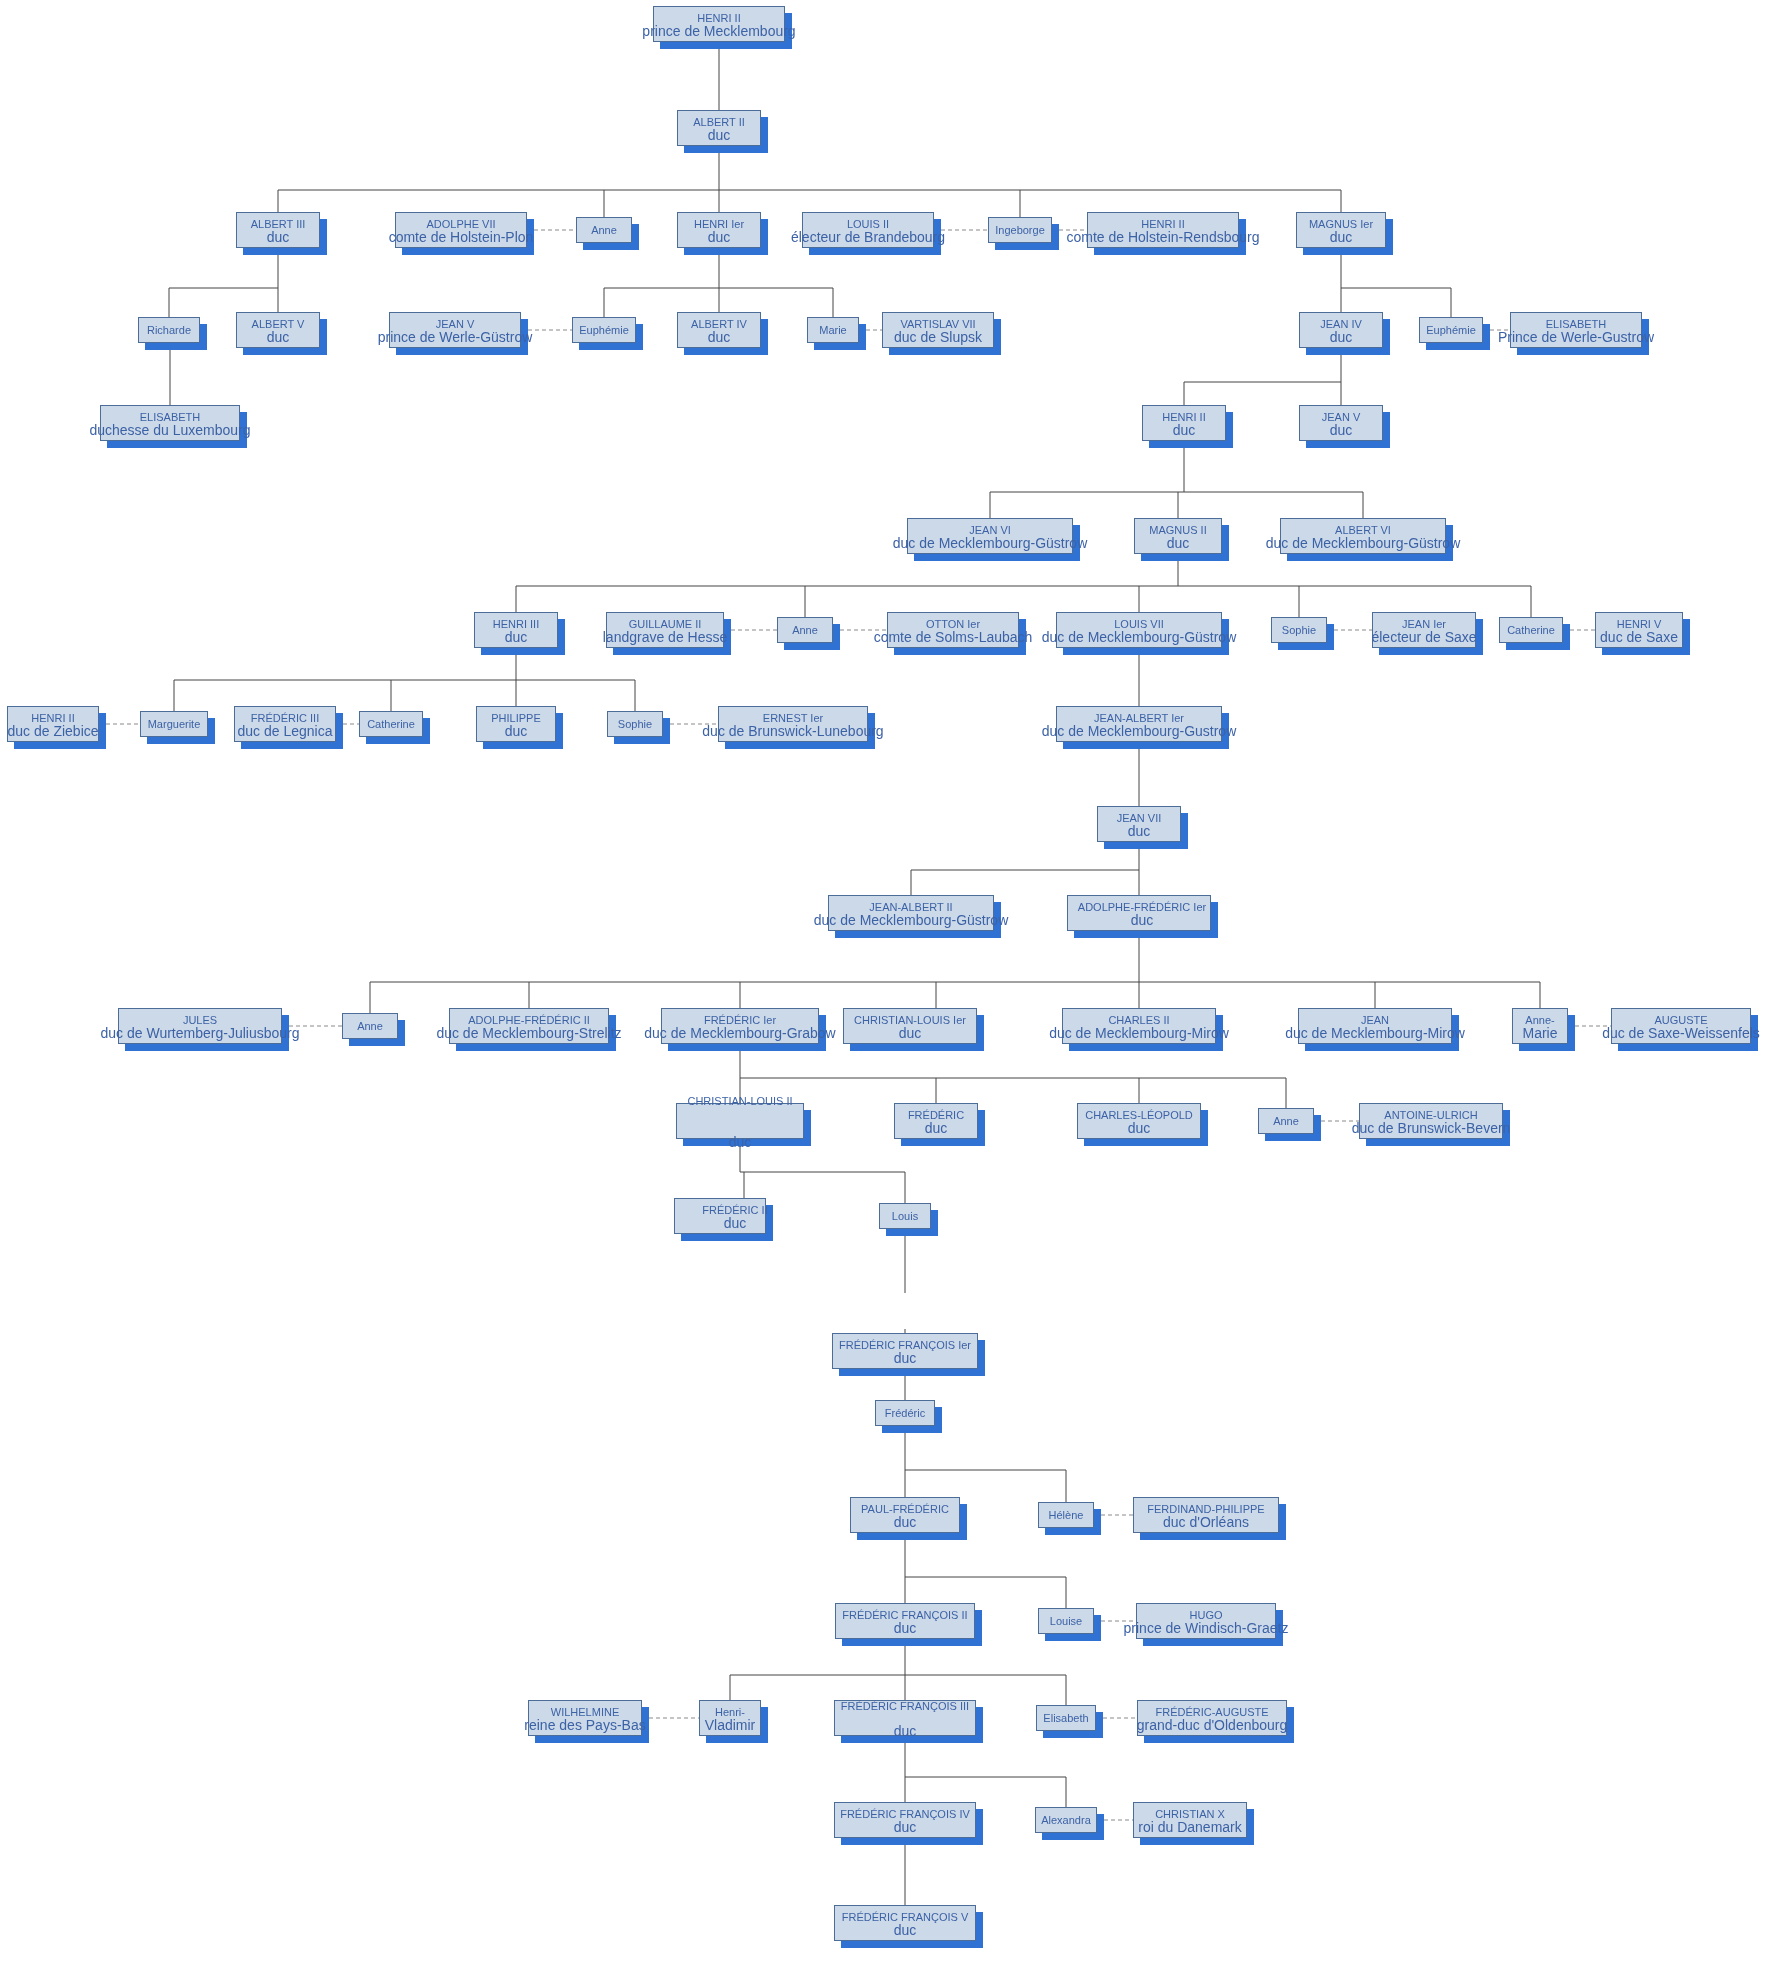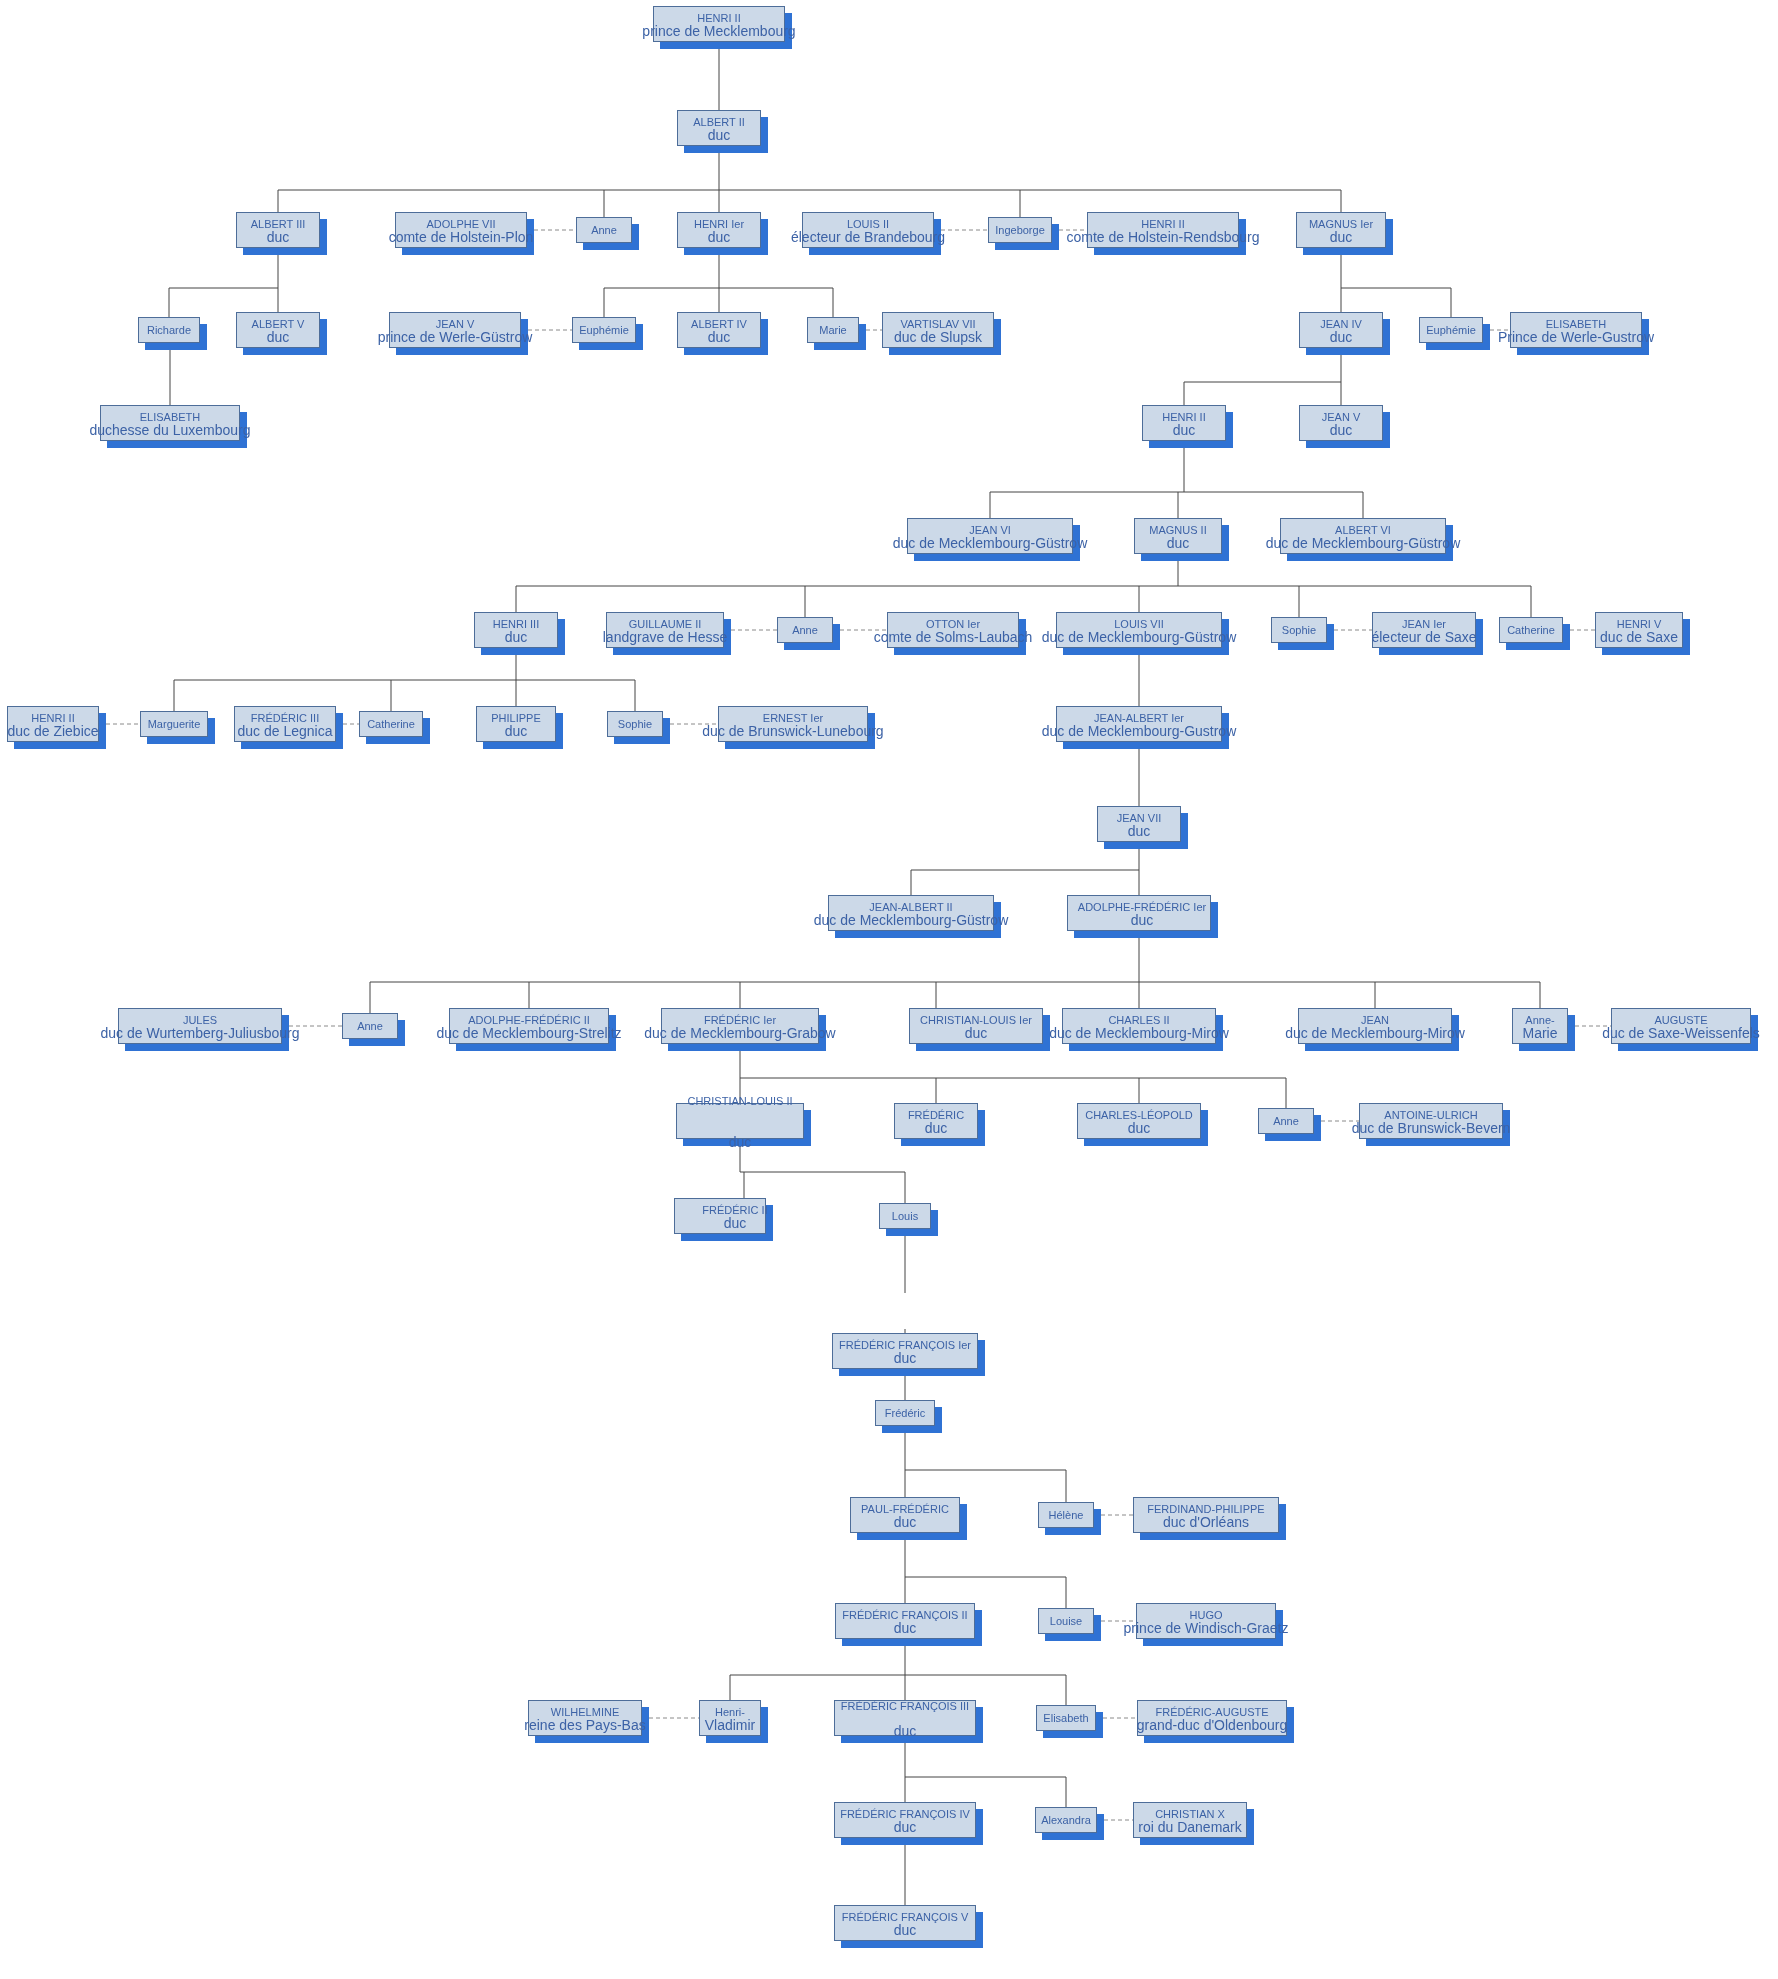--- a/index.html
+++ b/index.html
@@ -311,21 +311,21 @@
         <span class="pname">Anne</span>
       </div>
       <div class="node" style="left: 449px; top: 1008px; width: 160px; height: 36px;">
         <span class="pname">ADOLPHE-FRÉDÉRIC II</span>
         <span class="psub">duc de Mecklembourg-Strelitz</span>
       </div>
       <div class="node" style="left: 661px; top: 1008px; width: 158px; height: 36px;">
         <span class="pname">FRÉDÉRIC Ier</span>
         <span class="psub">duc de Mecklembourg-Grabow</span>
       </div>
-      <div class="node" style="left: 909px; top: 1008px; width: 134px; height: 36px;">
+      <div class="node" style="left: 843px; top: 1008px; width: 134px; height: 36px;">
         <span class="pname">CHRISTIAN-LOUIS Ier</span>
         <span class="psub">duc</span>
       </div>
       <div class="node" style="left: 1062px; top: 1008px; width: 154px; height: 36px;">
         <span class="pname">CHARLES II</span>
         <span class="psub">duc de Mecklembourg-Mirow</span>
       </div>
       <div class="node" style="left: 1298px; top: 1008px; width: 154px; height: 36px;">
         <span class="pname">JEAN</span>
         <span class="psub">duc de Mecklembourg-Mirow</span>

